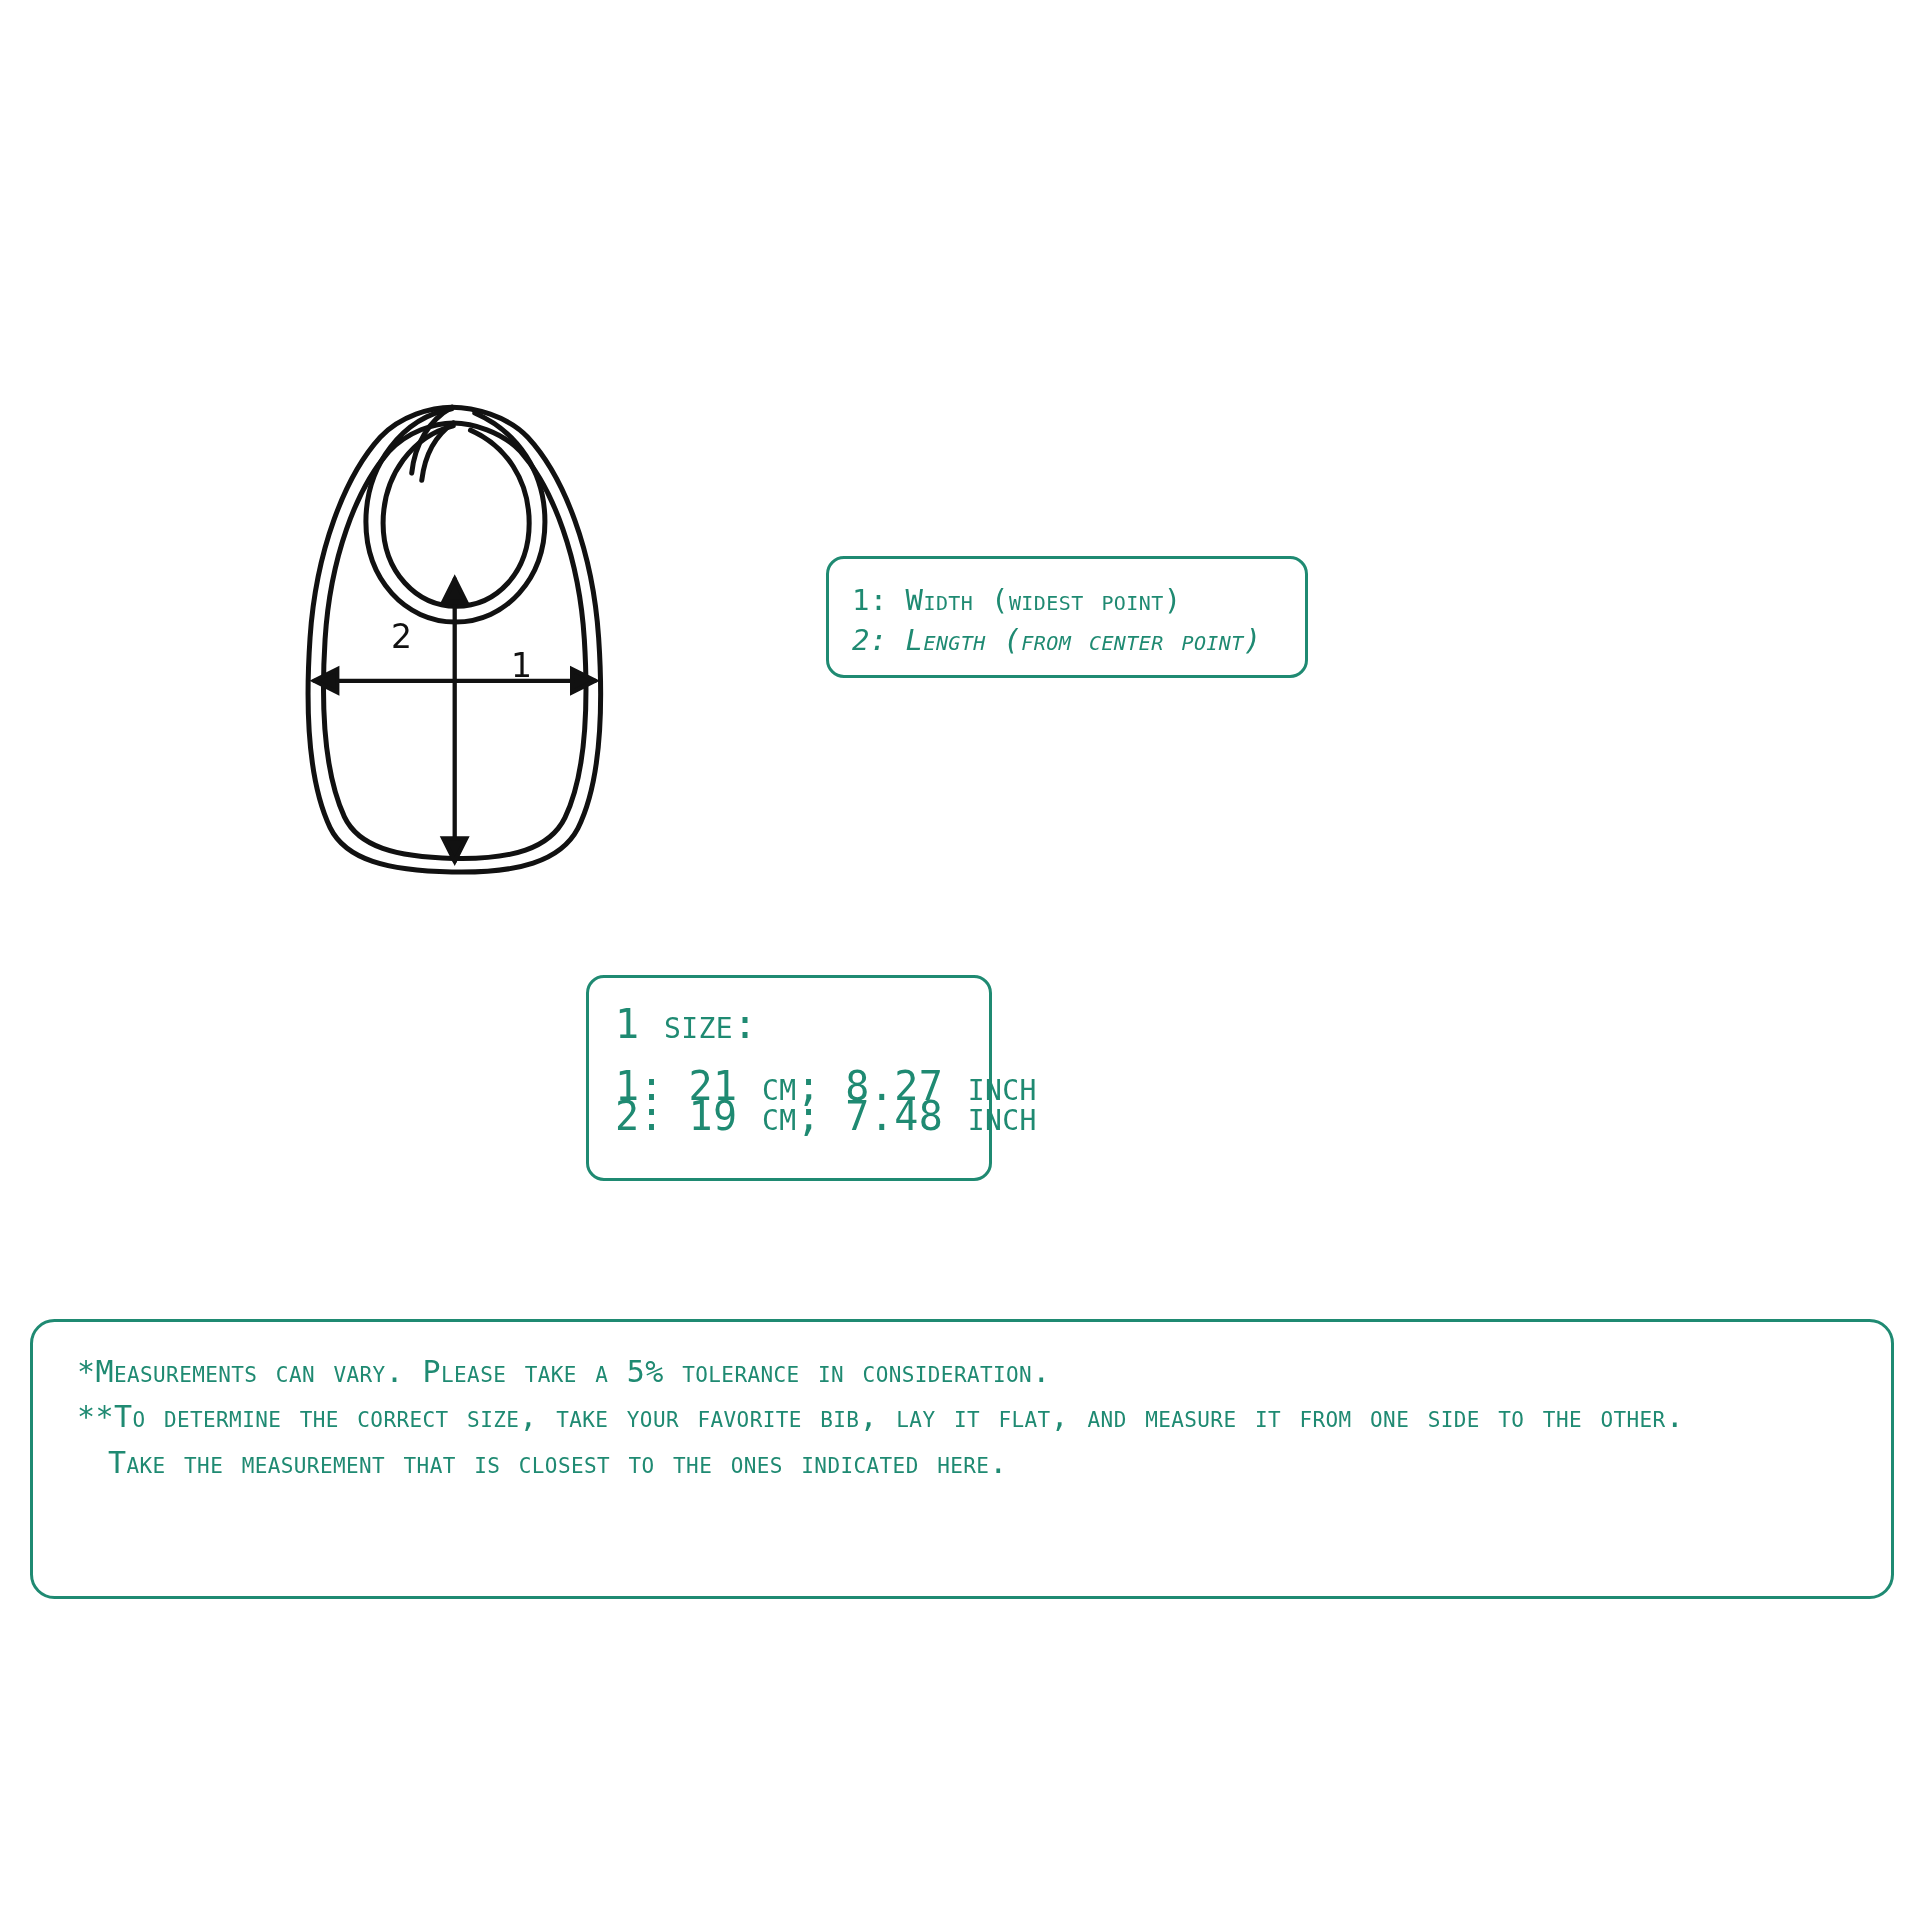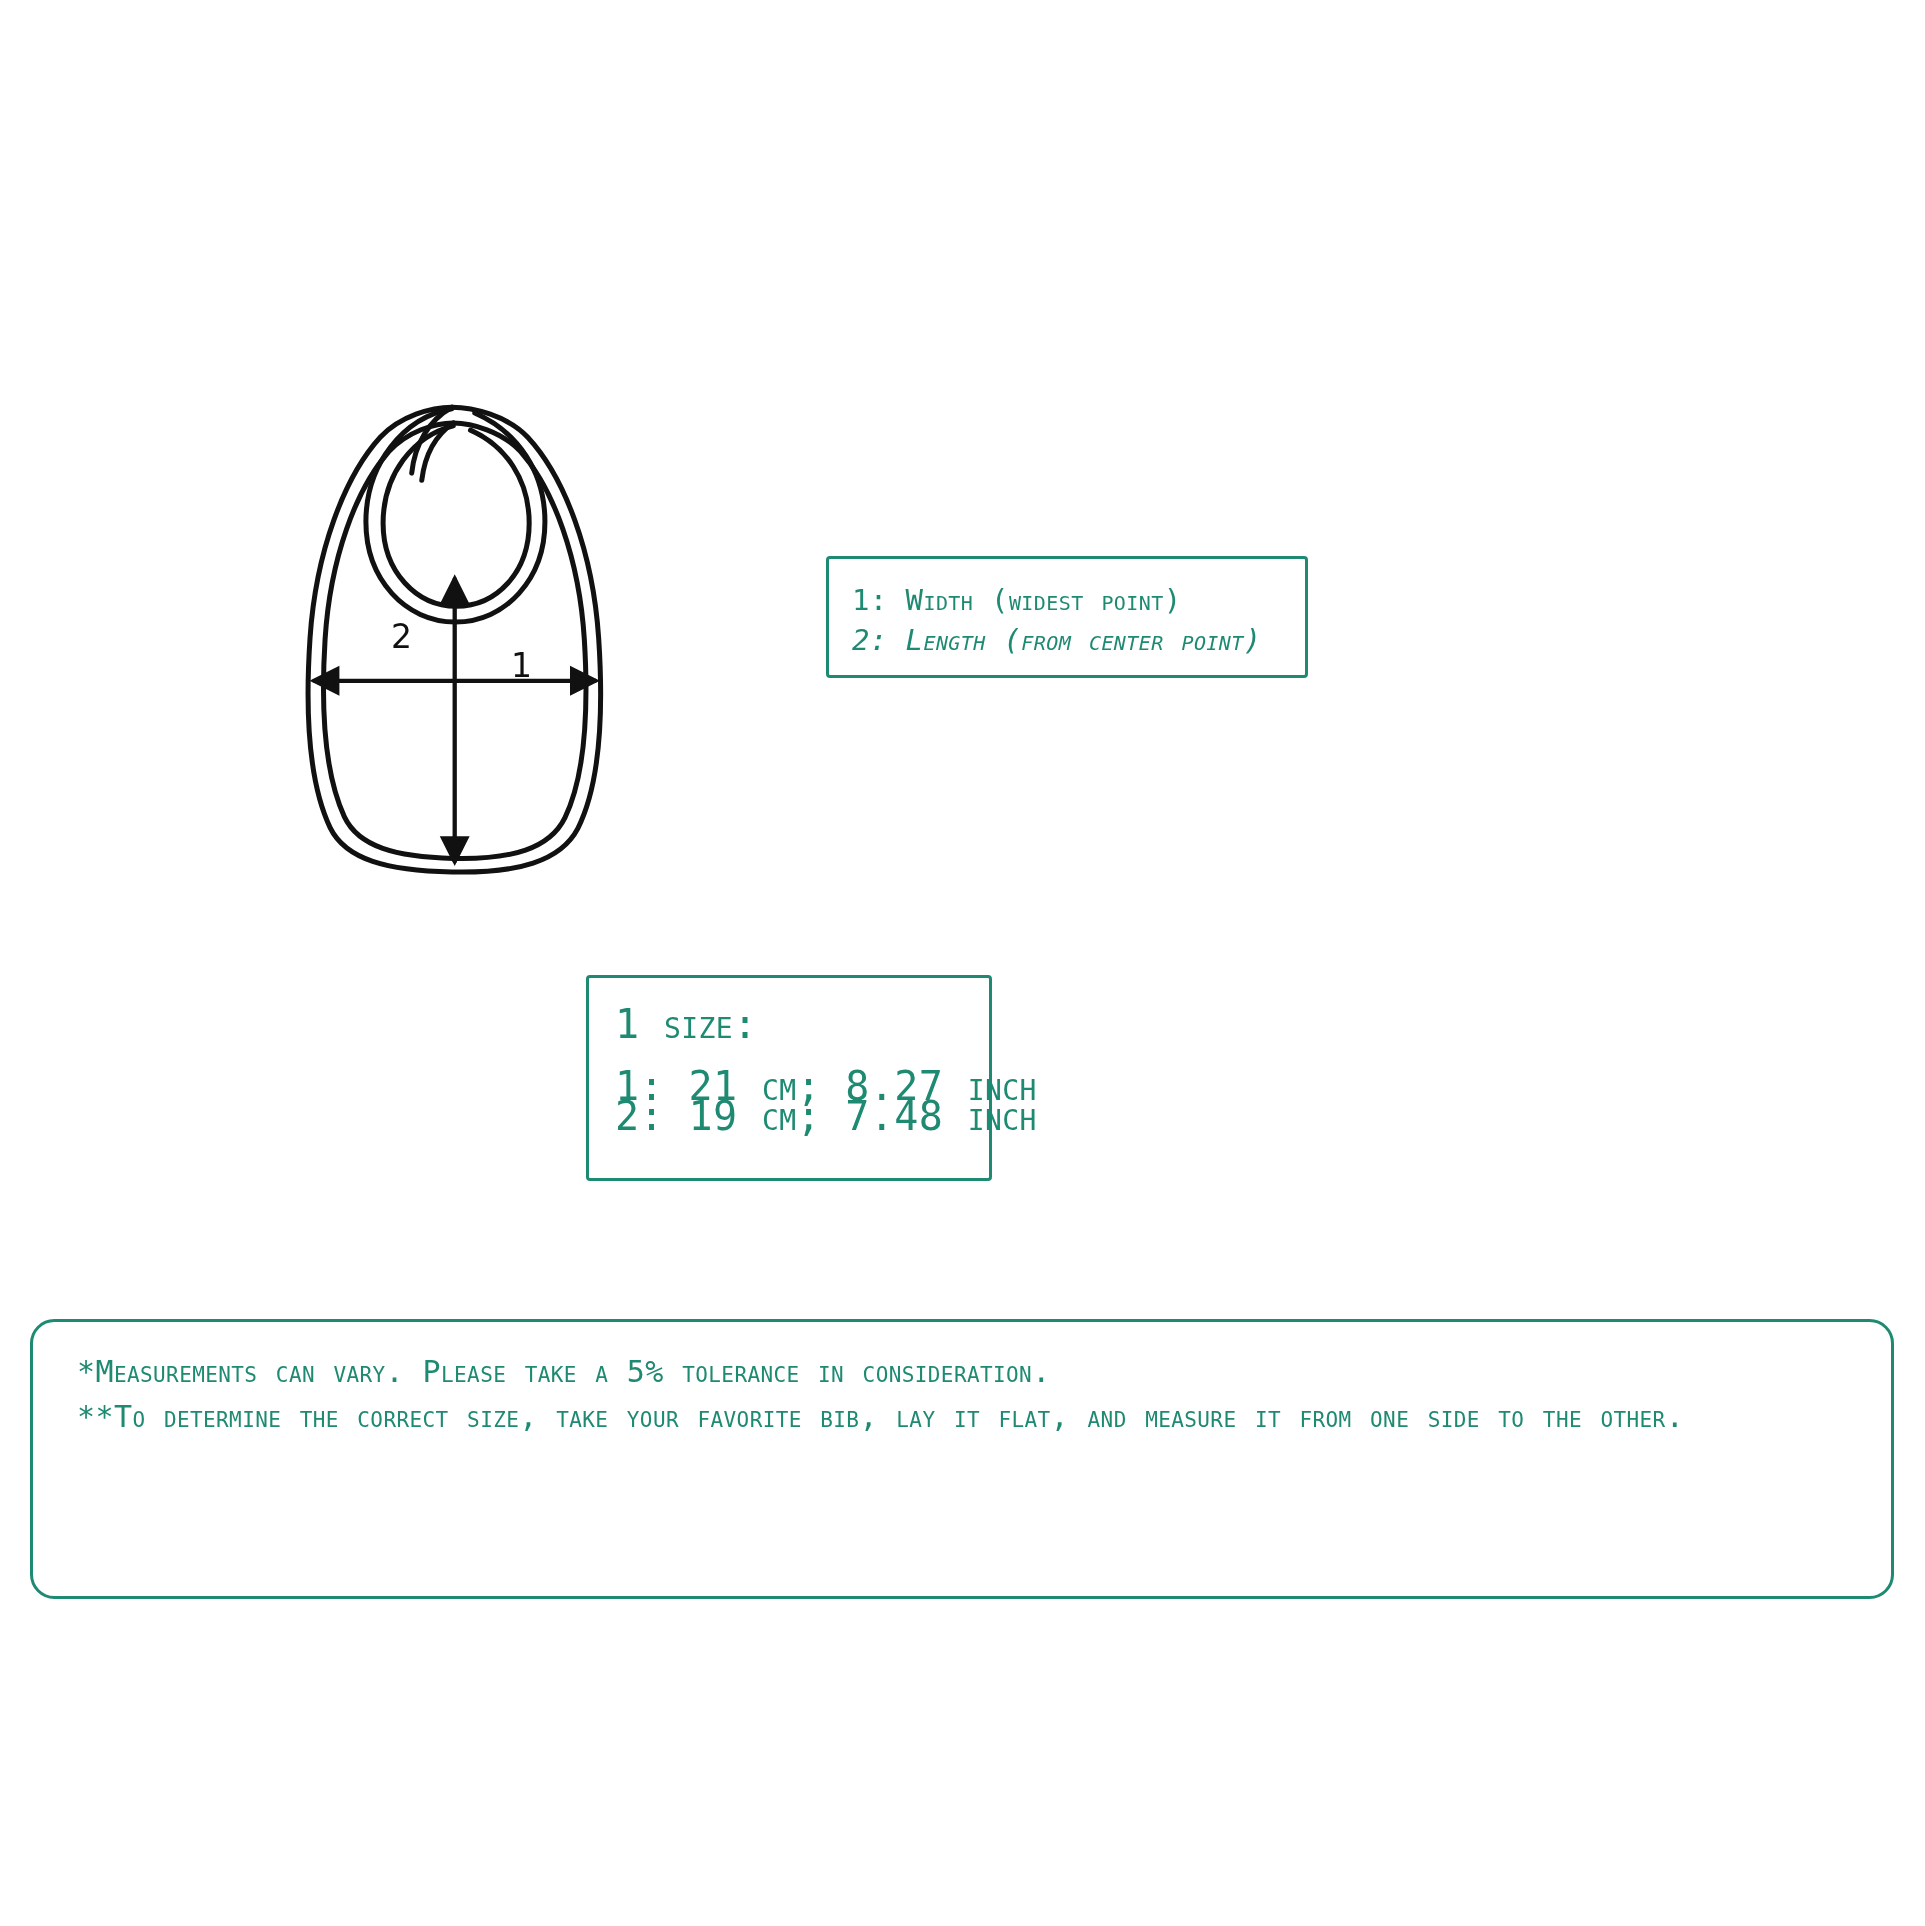--- a/index.html
+++ b/index.html
@@ -33,21 +33,21 @@
     letter-spacing: 0.4px;
   }
   #label-1 { left: 511px; top: 649px; }
   #label-2 { left: 391px; top: 620px; }
 
   
   .teal-box {
     position: absolute;
     box-sizing: border-box;
     border: 3.6px solid #1f8a72;
-    border-radius: 4px;
+    border-radius: 18px;
     background: #ffffff;
   }
   .teal-text {
     color: #1f8a72;
     font-family: "DejaVu Sans Mono", "DejaVu Sans", monospace;
     font-variant: small-caps;
     white-space: pre;
     letter-spacing: 0.4px;
   }
 
@@ -165,14 +165,15 @@
 
 <div class="teal-box" id="size-box">
   <span class="teal-text" id="size-line-0">1 size:</span>
   <span class="teal-text" id="size-line-1">1: 21 cm; 8.27 inch</span>
   <span class="teal-text" id="size-line-2">2: 19 cm; 7.48 inch</span>
 </div>
 
 <div class="teal-box" id="notes-box">
   <span class="teal-text" id="note-line-0">*Measurements can vary. Please take a 5% tolerance in consideration.</span>
   <span class="teal-text" id="note-line-1">**To determine the correct size, take your favorite bib, lay it flat, and measure it from one side to the other.</span>
+  <span class="teal-text" id="note-line-2">Take the measurement that is closest to the ones indicated here.</span>
 </div>
 
 
 </body></html>

